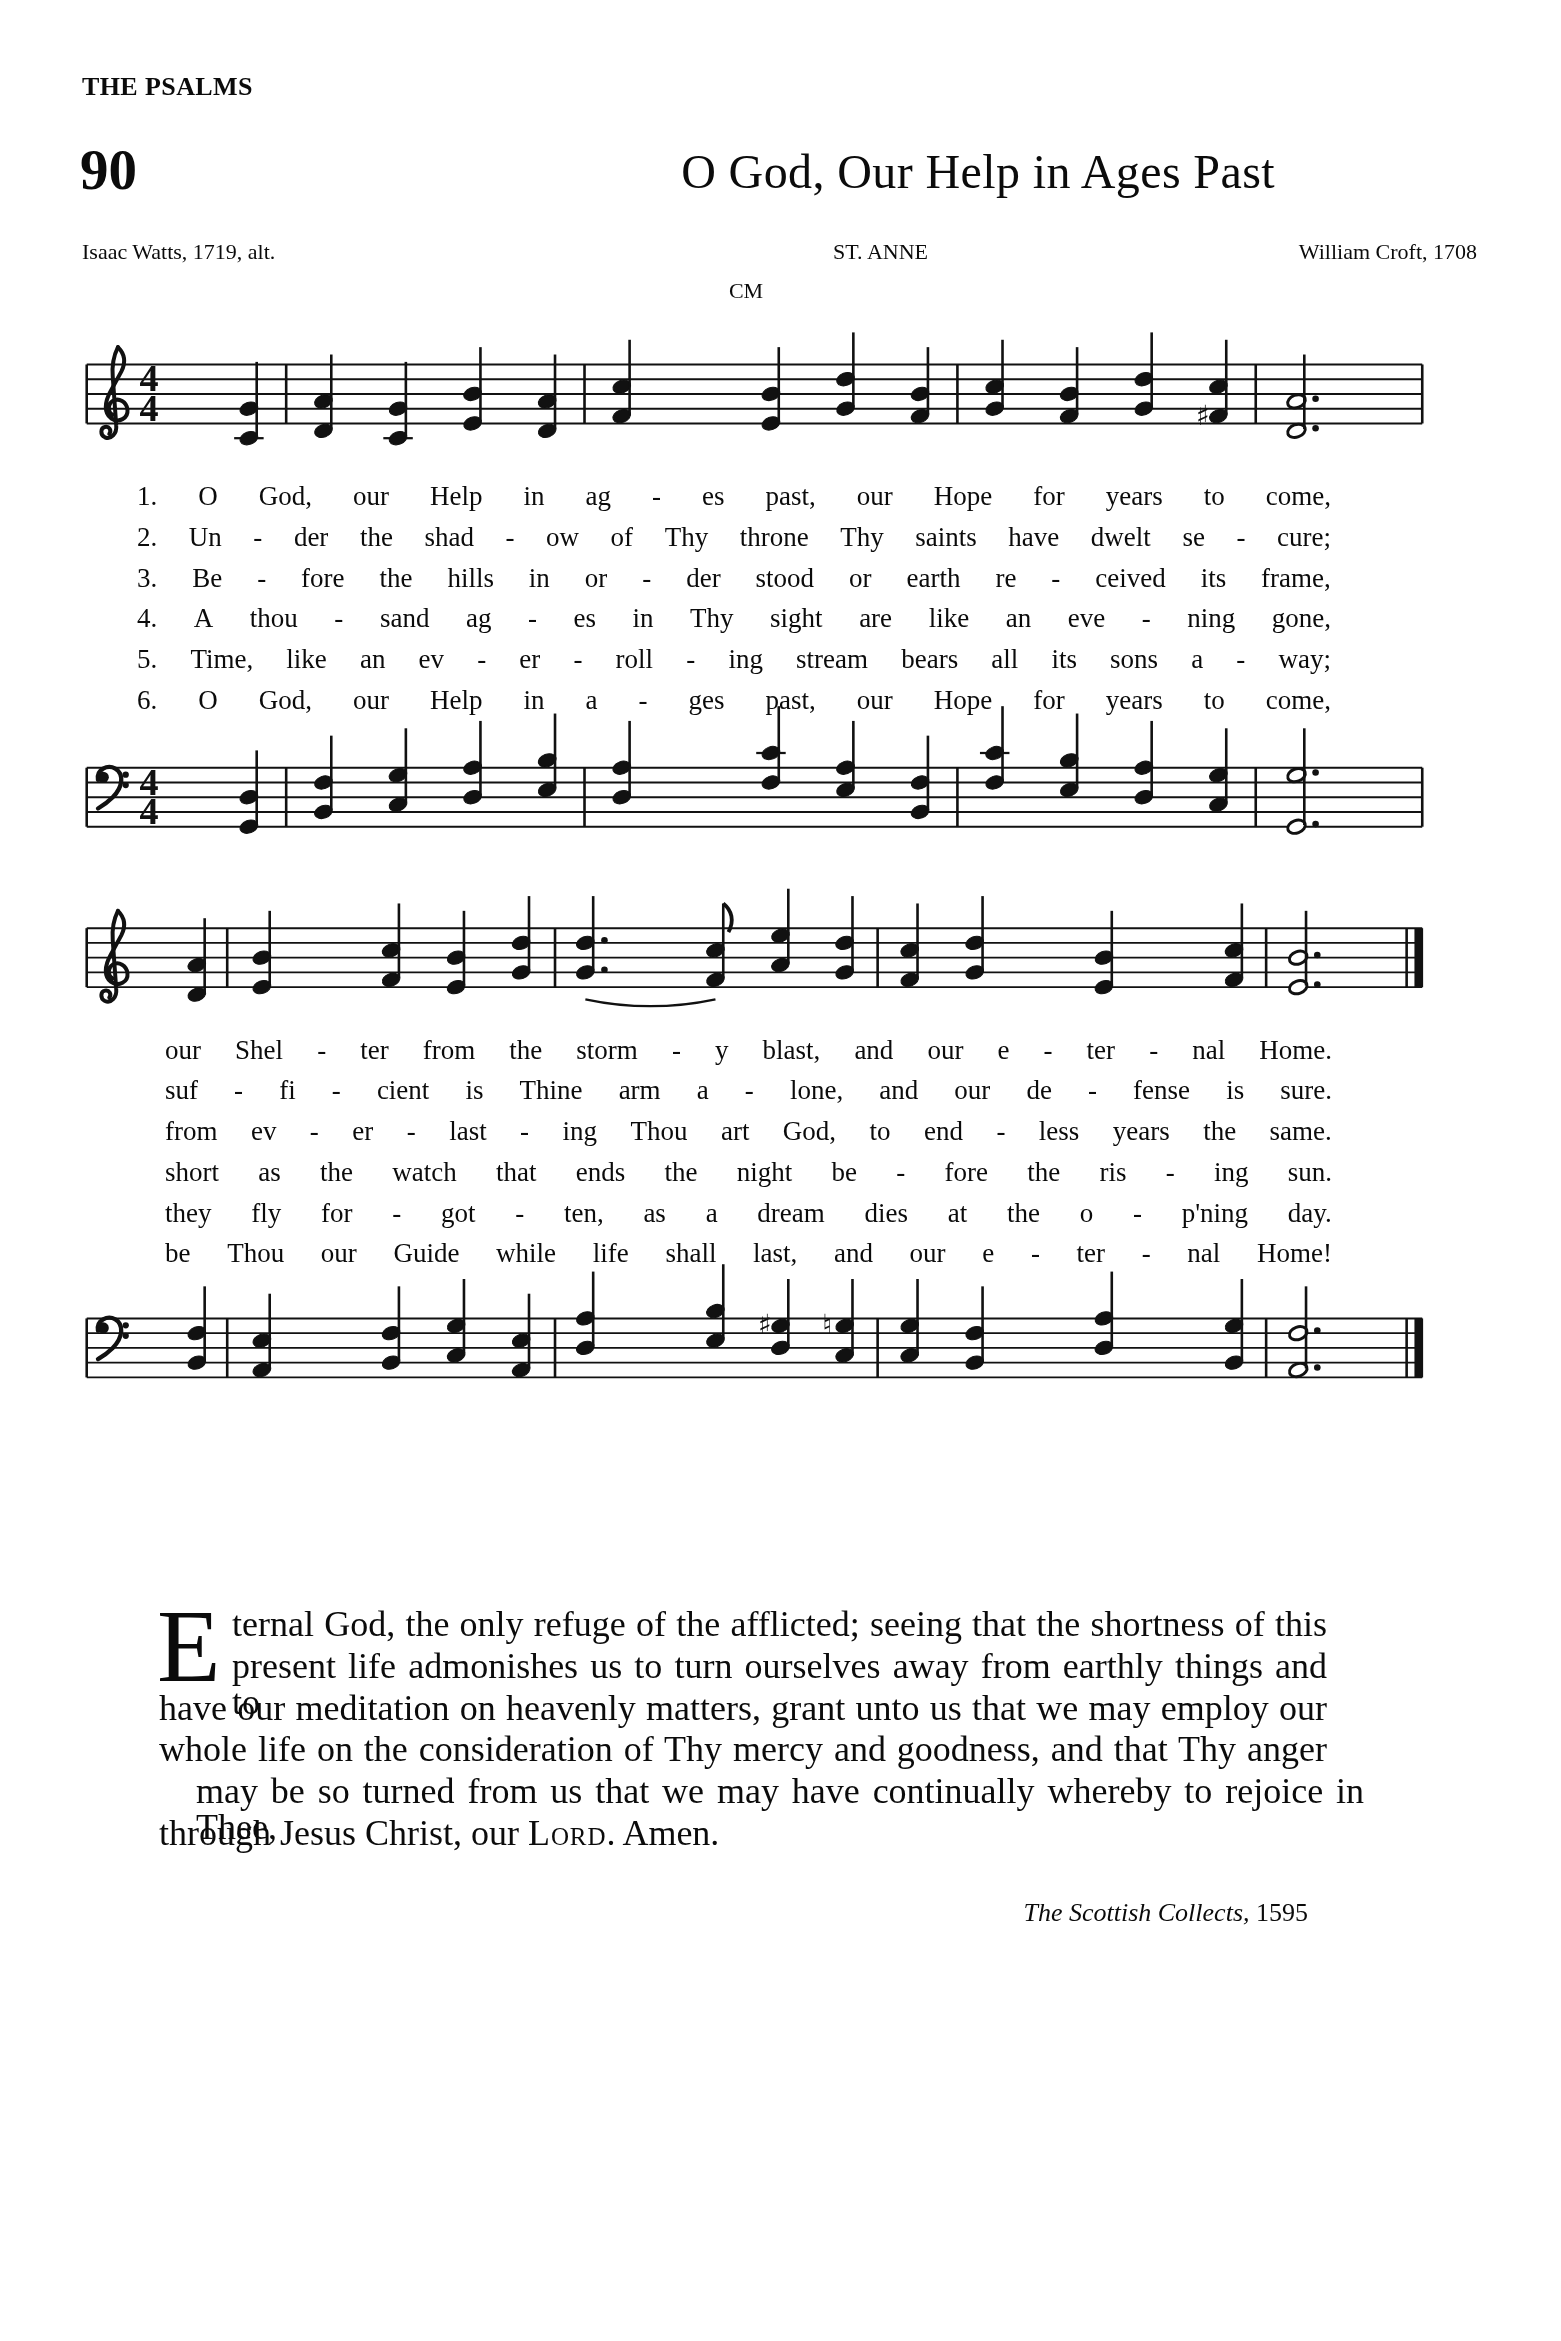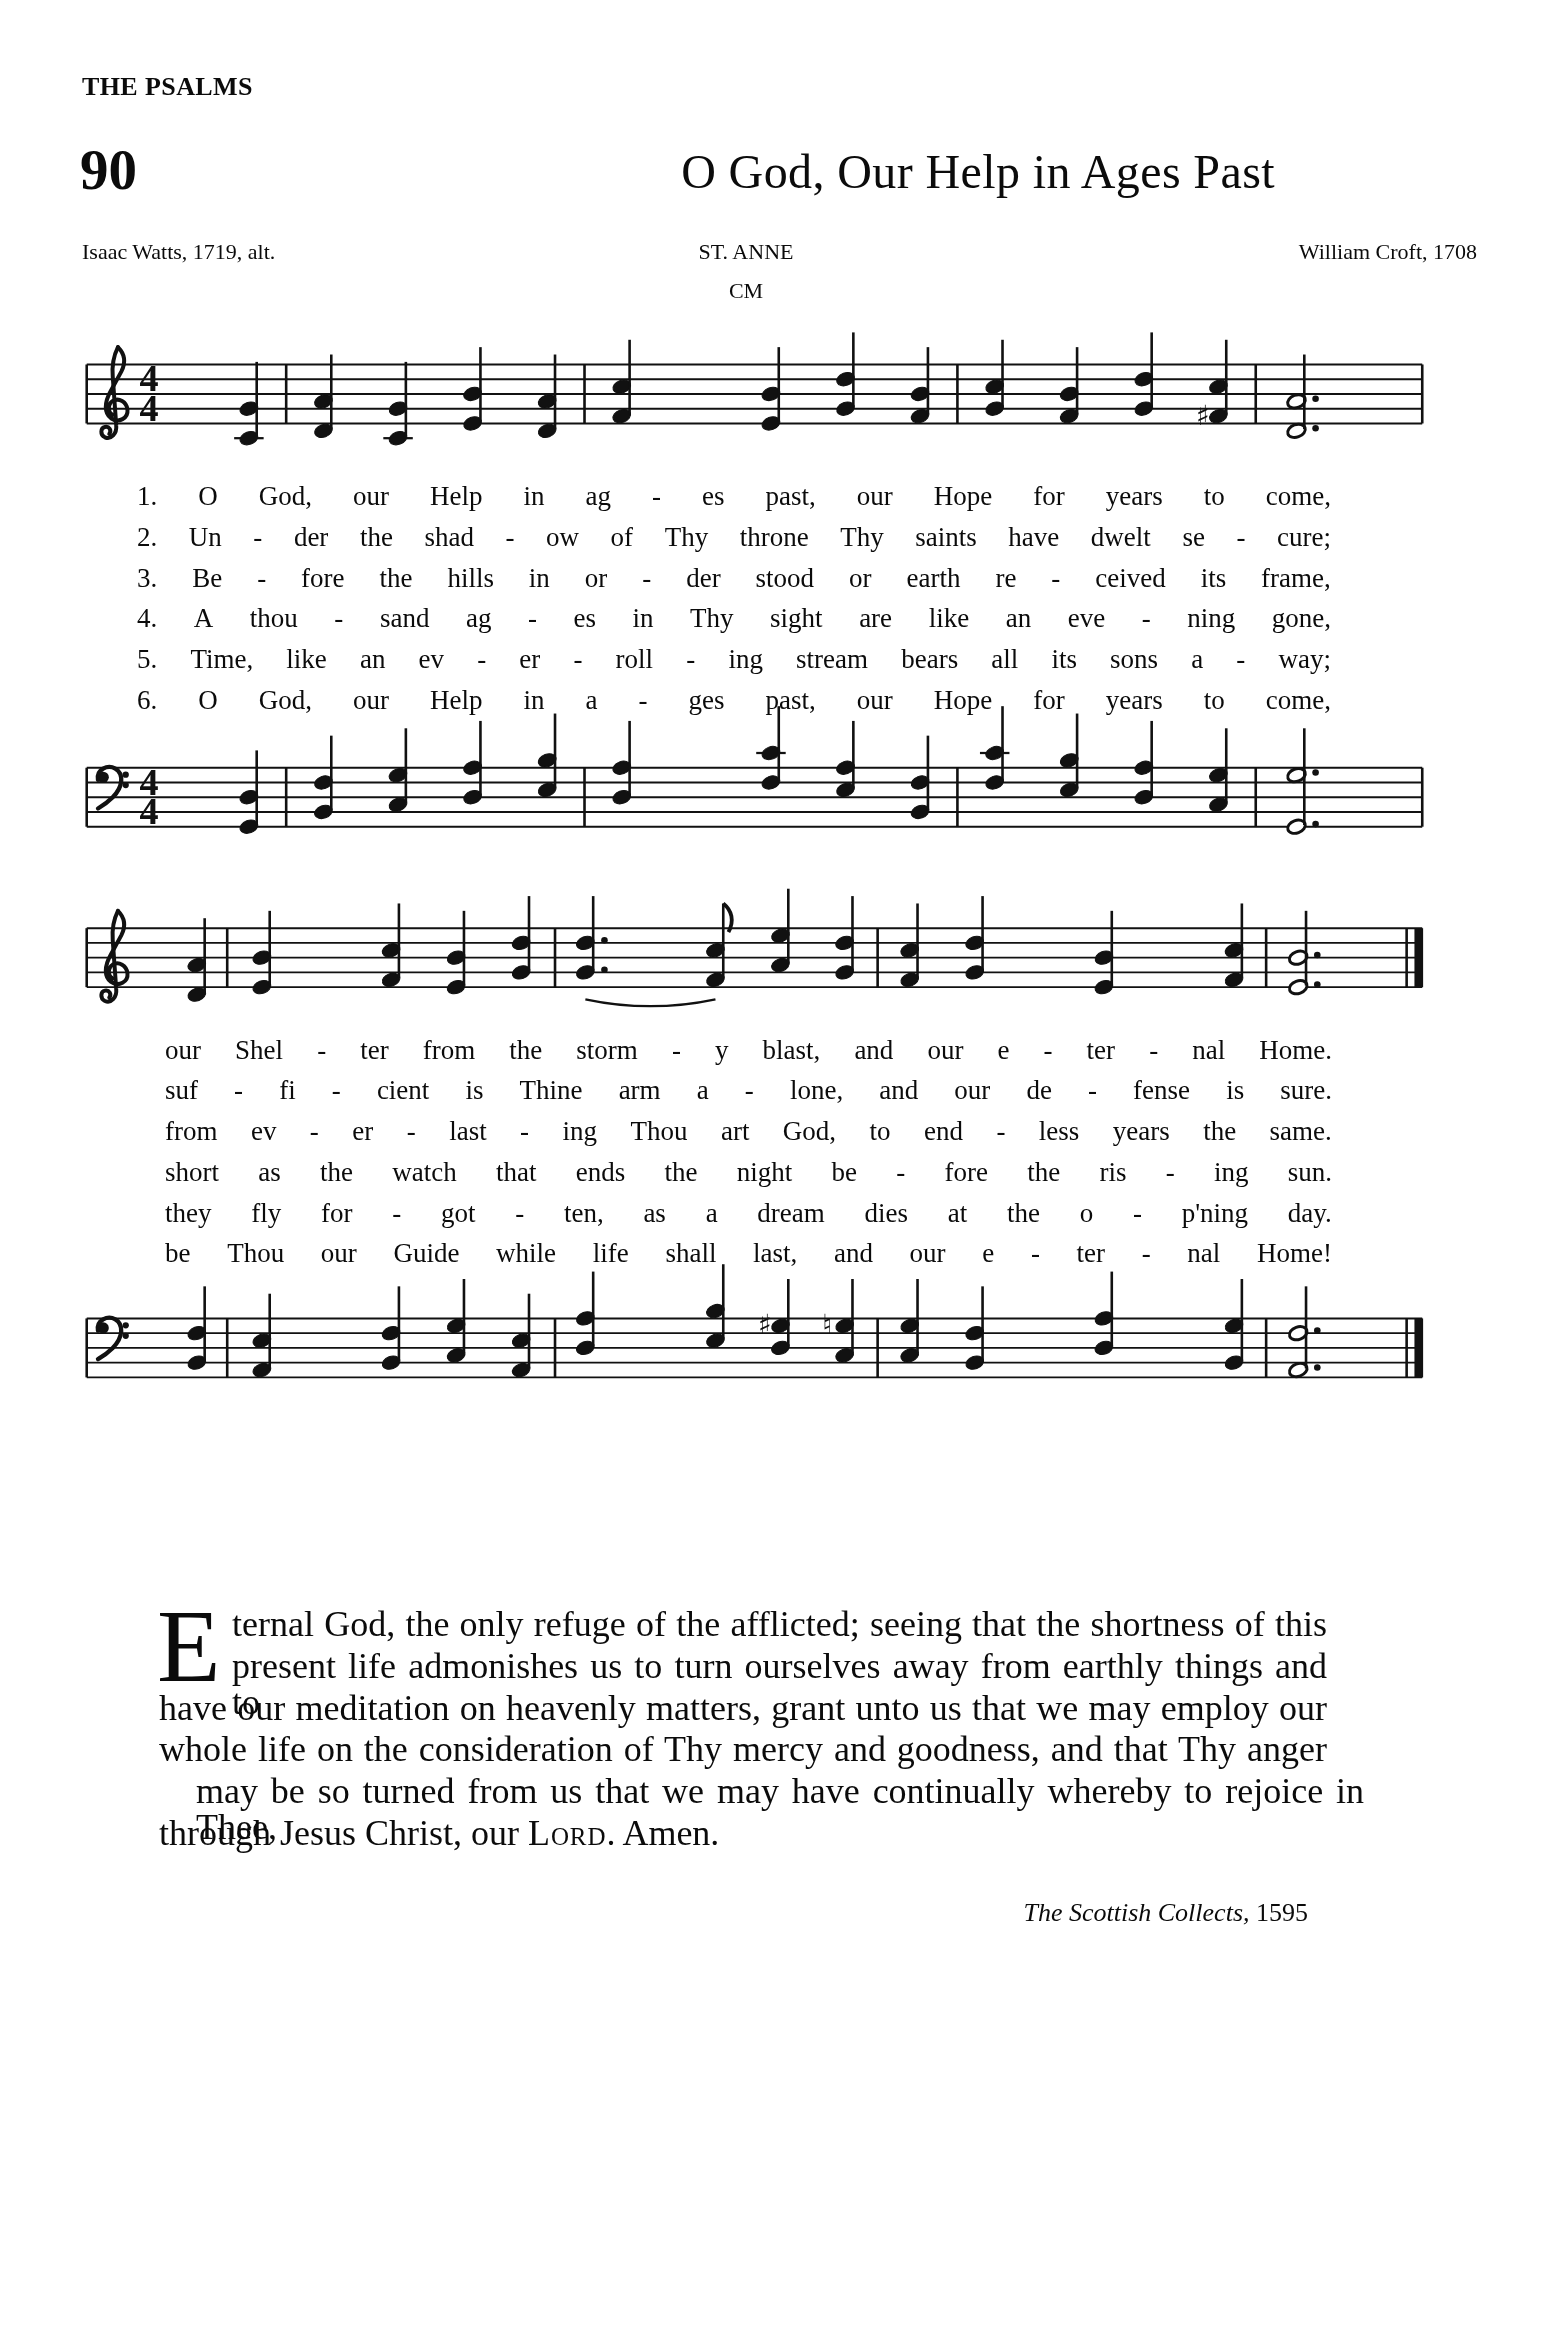--- a/index.html
+++ b/index.html
@@ -3,21 +3,21 @@
 <meta charset="utf-8">
 <style>
   html,body{margin:0;padding:0}
   body{width:1561px;height:2342px;background:#ffffff;position:relative;
        font-family:"Liberation Serif",serif;color:#0b0b0b;overflow:hidden}
   .abs{position:absolute}
   #section-head{left:82px;top:72px;font-size:26px;font-weight:700;letter-spacing:0.4px}
   #hymn-number{left:80px;top:141px;font-size:57px;font-weight:700;line-height:1}
   #hymn-title{left:217px;top:146px;width:1058px;text-align:right;font-size:48px;letter-spacing:0.4px;line-height:1.1}
   #author-line{left:82px;top:239px;font-size:22px}
-  #tune-name{left:564px;top:239px;width:364px;text-align:center;font-size:22px}
+  #tune-name{left:564px;top:239px;width:364px;text-align:right;font-size:22px}
   #tune-meter{left:564px;top:278px;width:364px;text-align:center;font-size:22px}
   #composer-line{right:84px;top:239px;font-size:22px}
   #music-svg{left:0;top:0}
   .lyric-line{position:absolute;display:flex;justify-content:space-between;
               font-size:27px;line-height:1;white-space:pre}
   .lb1{left:137px;width:1194px}
   .lb2{left:165px;width:1167px}
   .prayer-line{position:absolute;left:159px;width:1168px;font-size:36px;line-height:1;
                text-align:justify;text-align-last:justify}
   .prayer-line.indent{left:232px;width:1095px}

